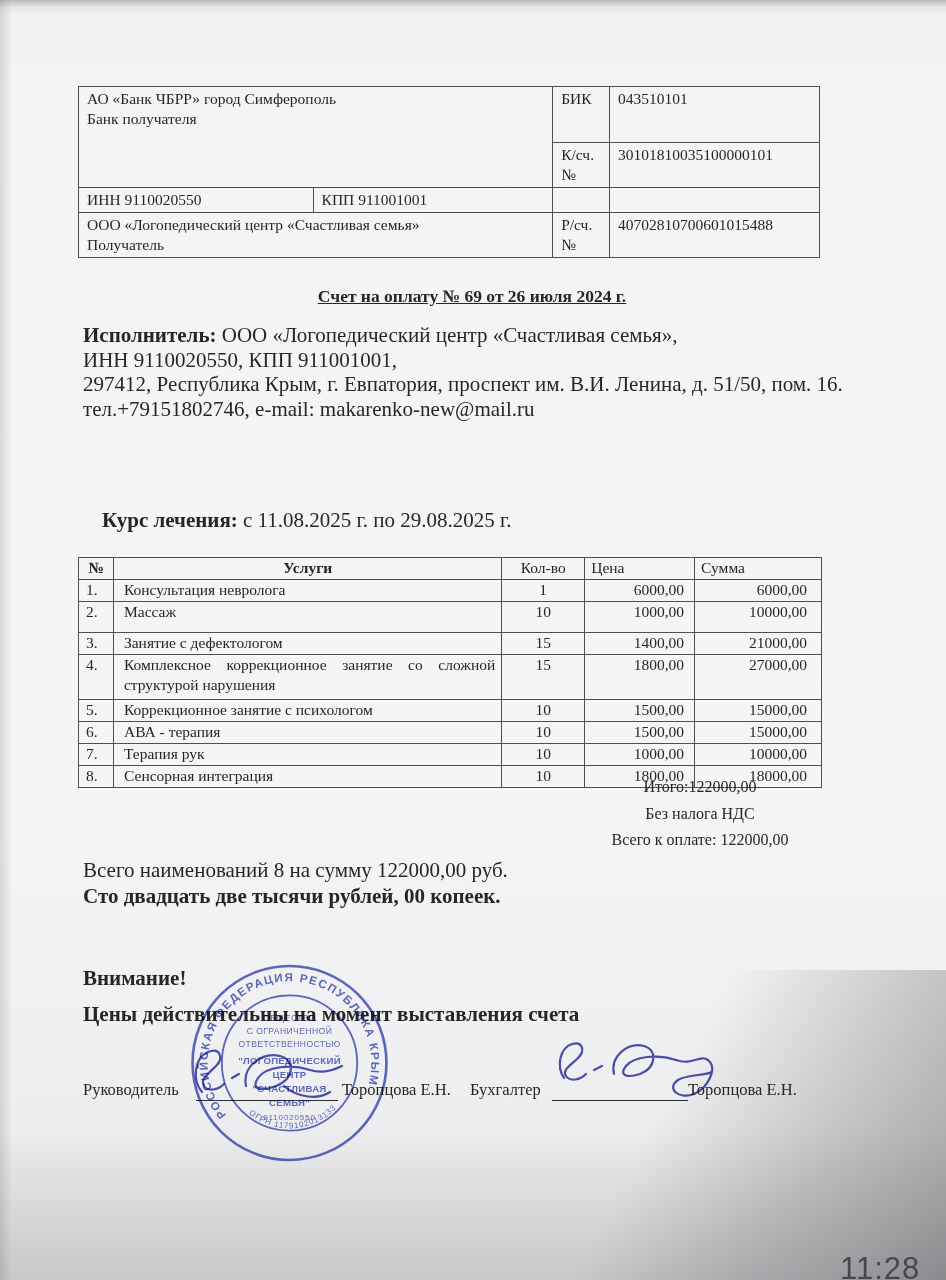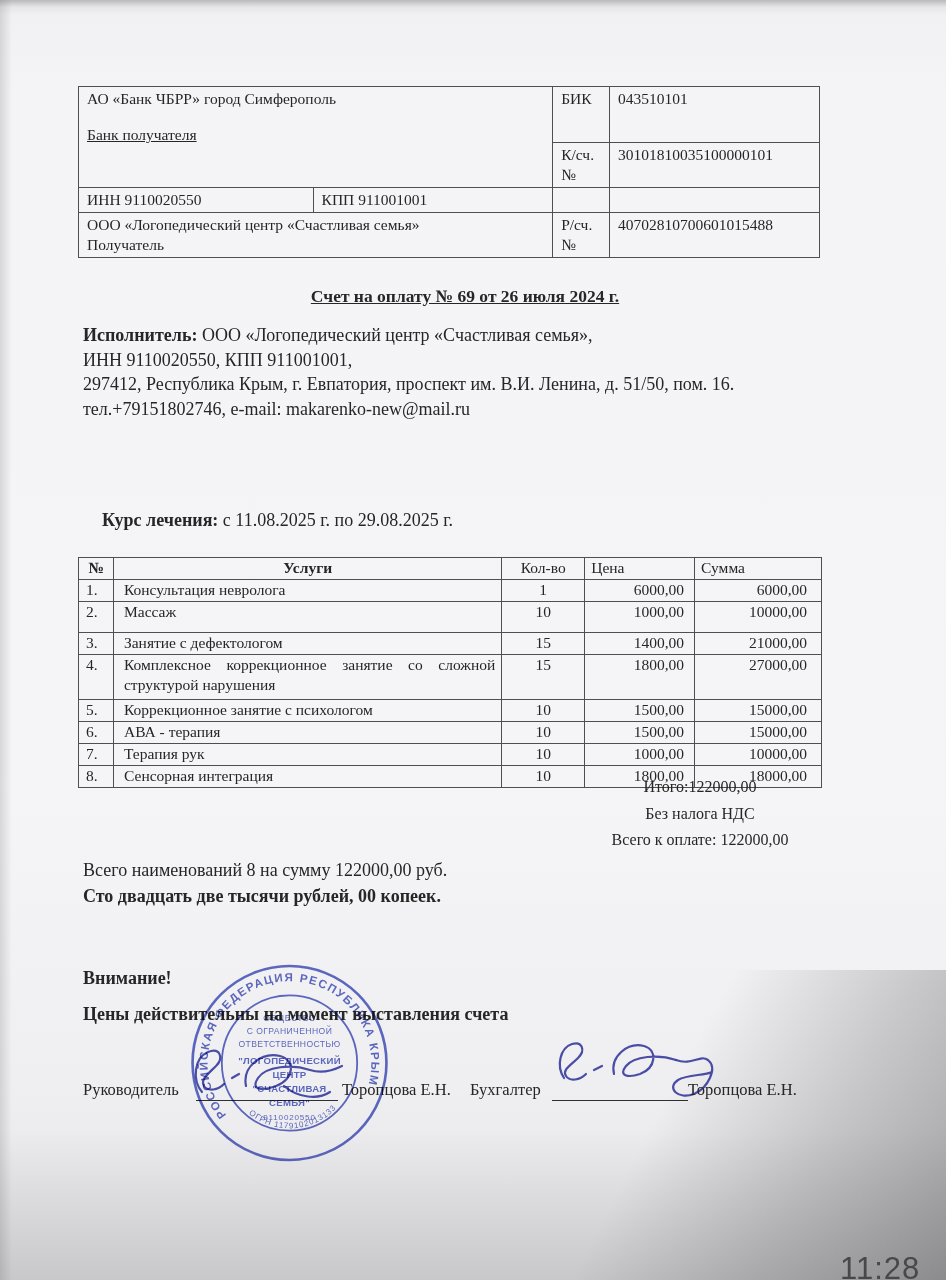--- a/index.html
+++ b/index.html
@@ -13,27 +13,27 @@
   .shadow-band{position:absolute;left:0;right:0;bottom:0;height:150px;pointer-events:none;
     background:linear-gradient(180deg,rgba(60,60,65,0) 0%,rgba(60,60,65,.16) 100%);}
   .shadow-corner{position:absolute;right:0;bottom:0;width:520px;height:310px;pointer-events:none;
     background:linear-gradient(118deg,rgba(40,40,45,0) 45%,rgba(40,40,45,.20) 72%,rgba(40,40,45,.38) 100%);}
 
   table{border-collapse:collapse;}
   td{border:1px solid #4f4f4f;vertical-align:top;padding:2px 8px;line-height:20px;}
 
   .bank-table{position:absolute;left:78px;top:86px;width:742px;font-size:15.5px;}
   .bank-table .pre{white-space:pre-line;}
-  .bank-name-gap{margin-top:16px;text-decoration:underline;}
-
-  .doc-title{position:absolute;left:60px;top:286px;width:810px;text-align:center;
+  .bank-name-gap{}
+
+  .doc-title{position:absolute;left:67px;top:286px;width:810px;text-align:center;
     font-size:17.5px;font-weight:bold;}
   .doc-title span{text-decoration:underline;}
 
-  .textblock{position:absolute;left:83px;font-size:18px;line-height:24.5px;}
+  .textblock{position:absolute;left:83px;font-size:21px;line-height:24.5px;}
   .b{font-weight:bold;}
   .just{text-align:justify;}
 
   .svc-table{position:absolute;left:78px;top:557px;width:744px;font-size:15.5px;}
   .svc-table td{padding:0 6px;line-height:20px;}
   .svc-table .hdr td{height:21px;}
   .svc-table .c{text-align:center;}
   .svc-table .r{text-align:right;}
   .svc-table .num{padding-left:7px;}
   .svc-table .svc{padding-left:10px;}

